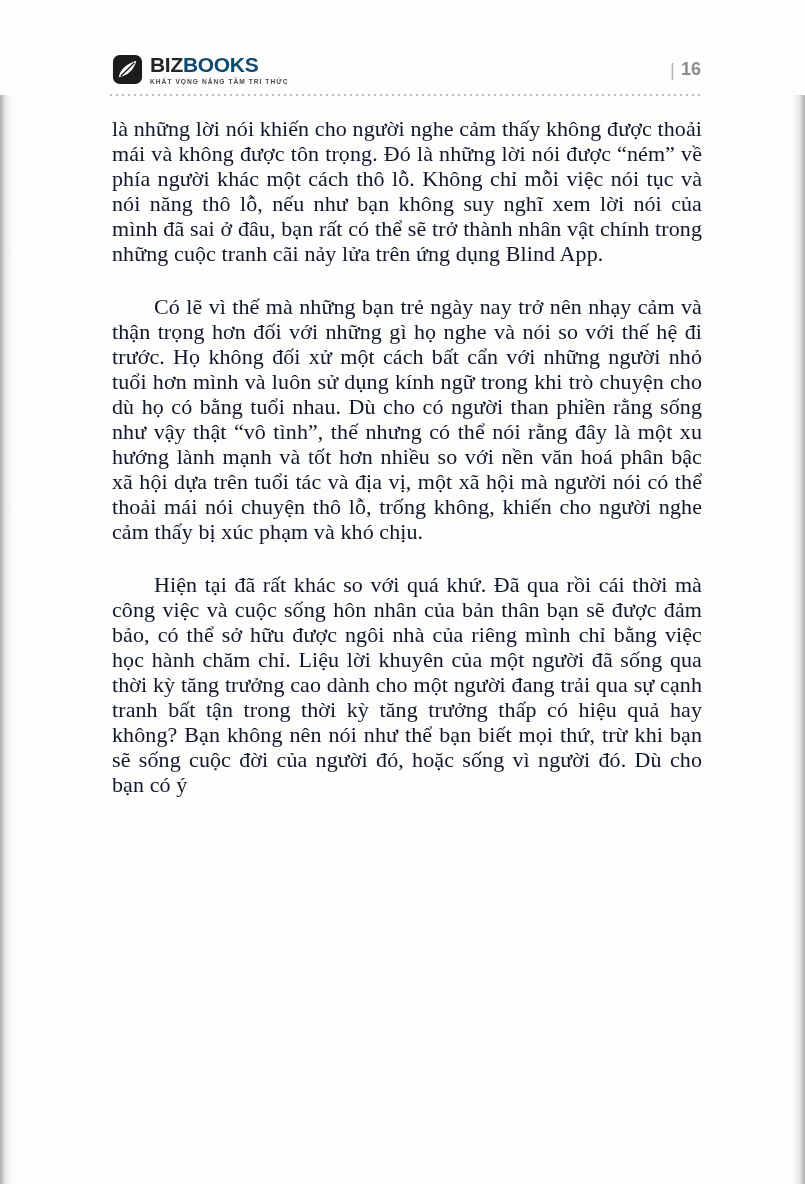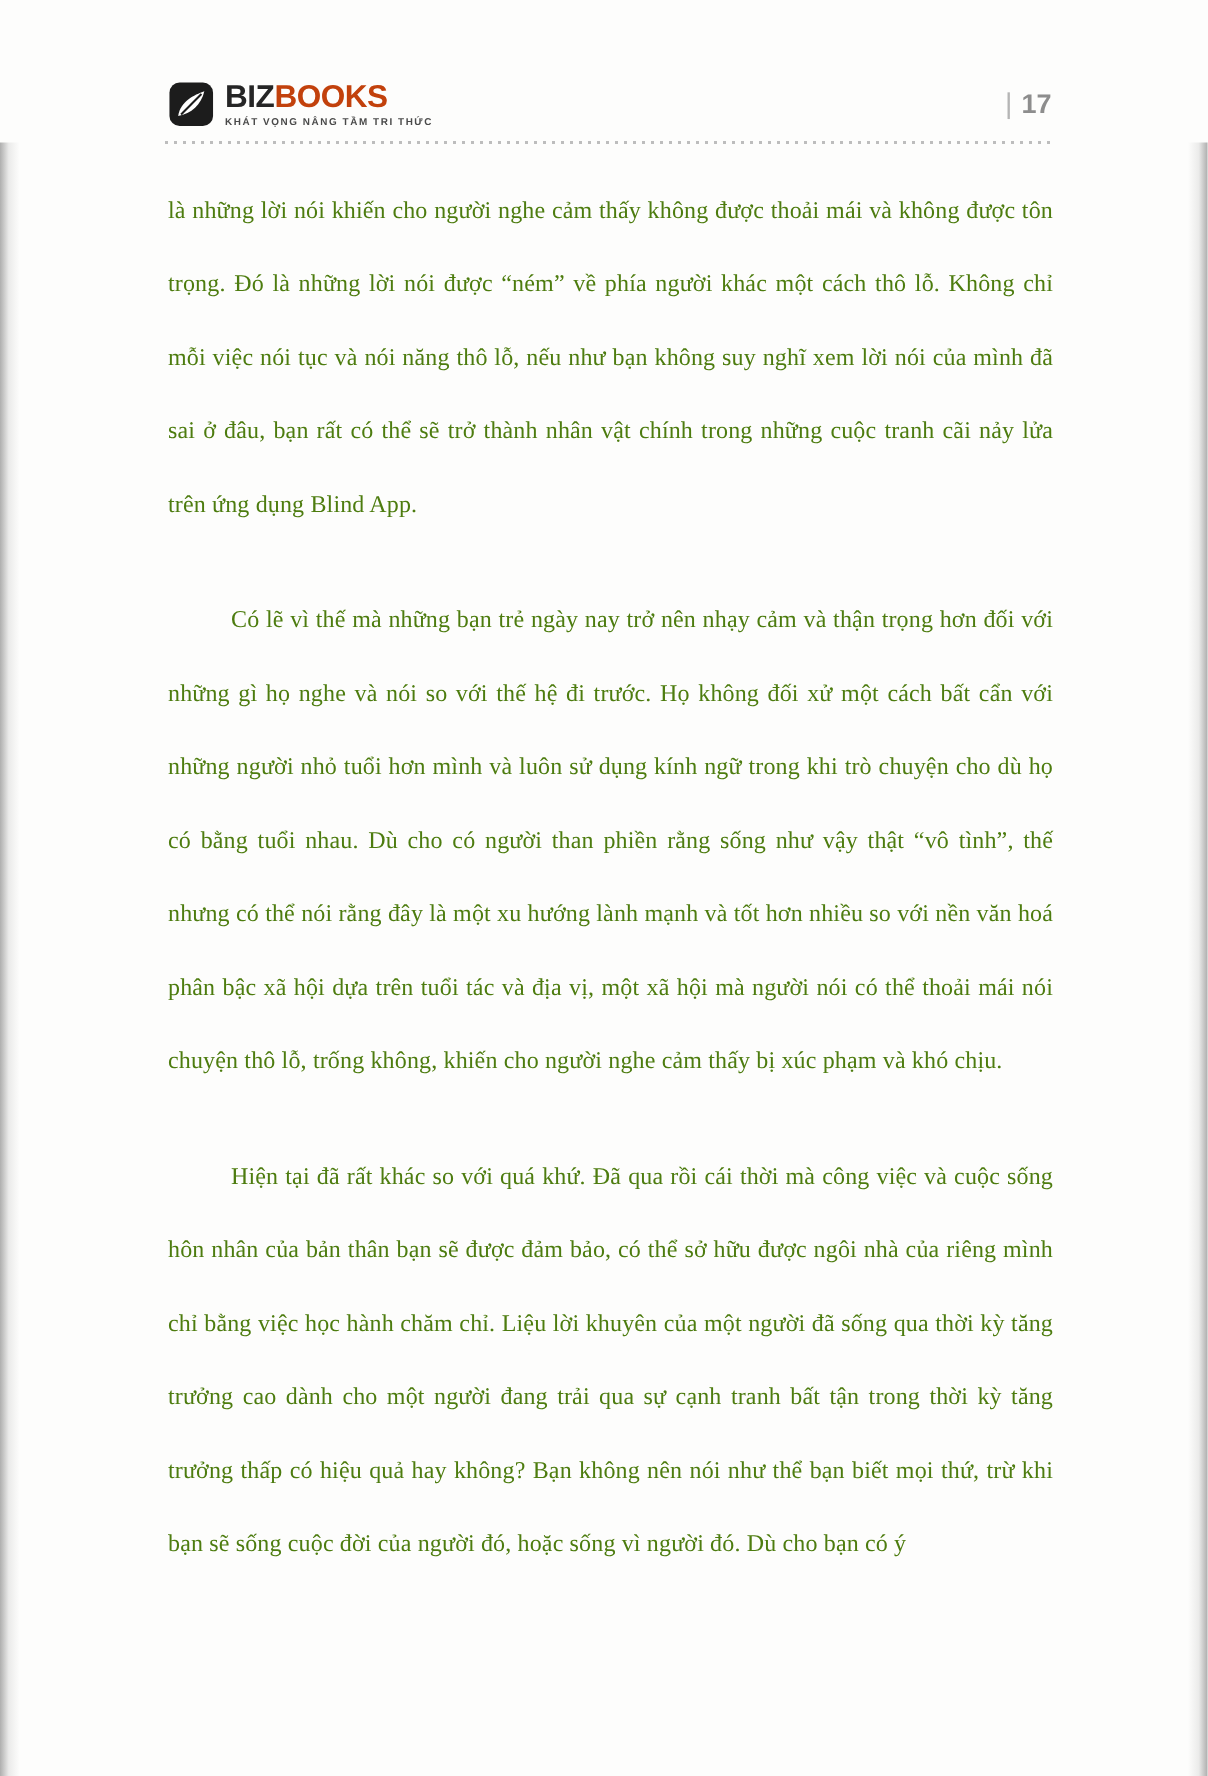--- a/index.html
+++ b/index.html
@@ -45,21 +45,21 @@
   .logo { width: 31px; height: 31px; display: inline-block; flex: 0 0 auto; }
   .logo svg { width: 100%; height: 100%; display: block; }
   .brand-text { display: flex; flex-direction: column; justify-content: center; }
   .brand-name {
     font-size: 21px;
     font-weight: 700;
     letter-spacing: -0.3px;
     color: #252525;
     line-height: 21px;
   }
-  .brand-name .books { color: #c2410c; }
+  .brand-name .books { color: #0c4a6e; }
   .tagline {
     font-size: 6.6px;
     letter-spacing: 1.05px;
     color: #4a4a4a;
     margin-top: 2.5px;
     font-weight: 700;
     white-space: nowrap;
   }
   .page-number {
     font-size: 18px;
@@ -73,23 +73,23 @@
   
   .dotted-rule {
     margin: 9px 102px 0 110px;
     height: 2px;
     background: repeating-linear-gradient(to right, #bdbdbd 0 2px, transparent 2px 6px);
   }
   
   .content {
     margin: 20px 103px 0 112px;
     text-align: justify;
-    color: #4d7c0f;
-    font-size: 16px;
-    line-height: 49px;
+    color: #0f172a;
+    font-size: 22px;
+    line-height: 25px;
     letter-spacing: 0.1px;
   }
   .para { text-indent: 42px; margin-top: 28px; }
   .para.first { text-indent: 0; margin-top: 0; }
 </style>
 </head>
 <body>
 
 <div class="page">
 
@@ -105,21 +105,21 @@
           <path d="M9 23 C13 19, 18 14, 23 9" stroke="#1c1c1c" stroke-width="1.4" fill="none"></path>
         </svg>
       </span>
       <div class="brand-text">
         <div class="brand-name"><span>BIZ</span><span class="books">BOOKS</span></div>
         <div class="tagline">KHÁT VỌNG NÂNG TẦM TRI THỨC</div>
       </div>
     </div>
     <div class="page-number">
       <span class="sep">|</span>
-      <span class="num">17</span>
+      <span class="num">16</span>
     </div>
   </header>
 
   <div class="dotted-rule"></div>
 
   <main class="content">
     <p class="para first">là những lời nói khiến cho người nghe cảm thấy không được thoải mái và không được tôn trọng. Đó là những lời nói được “ném” về phía người khác một cách thô lỗ. Không chỉ mỗi việc nói tục và nói năng thô lỗ, nếu như bạn không suy nghĩ xem lời nói của mình đã sai ở đâu, bạn rất có thể sẽ trở thành nhân vật chính trong những cuộc tranh cãi nảy lửa trên ứng dụng Blind App.</p>
     <p class="para">Có lẽ vì thế mà những bạn trẻ ngày nay trở nên nhạy cảm và thận trọng hơn đối với những gì họ nghe và nói so với thế hệ đi trước. Họ không đối xử một cách bất cẩn với những người nhỏ tuổi hơn mình và luôn sử dụng kính ngữ trong khi trò chuyện cho dù họ có bằng tuổi nhau. Dù cho có người than phiền rằng sống như vậy thật “vô tình”, thế nhưng có thể nói rằng đây là một xu hướng lành mạnh và tốt hơn nhiều so với nền văn hoá phân bậc xã hội dựa trên tuổi tác và địa vị, một xã hội mà người nói có thể thoải mái nói chuyện thô lỗ, trống không, khiến cho người nghe cảm thấy bị xúc phạm và khó chịu.</p>
     <p class="para">Hiện tại đã rất khác so với quá khứ. Đã qua rồi cái thời mà công việc và cuộc sống hôn nhân của bản thân bạn sẽ được đảm bảo, có thể sở hữu được ngôi nhà của riêng mình chỉ bằng việc học hành chăm chỉ. Liệu lời khuyên của một người đã sống qua thời kỳ tăng trưởng cao dành cho một người đang trải qua sự cạnh tranh bất tận trong thời kỳ tăng trưởng thấp có hiệu quả hay không? Bạn không nên nói như thể bạn biết mọi thứ, trừ khi bạn sẽ sống cuộc đời của người đó, hoặc sống vì người đó. Dù cho bạn có ý</p>
   </main>

